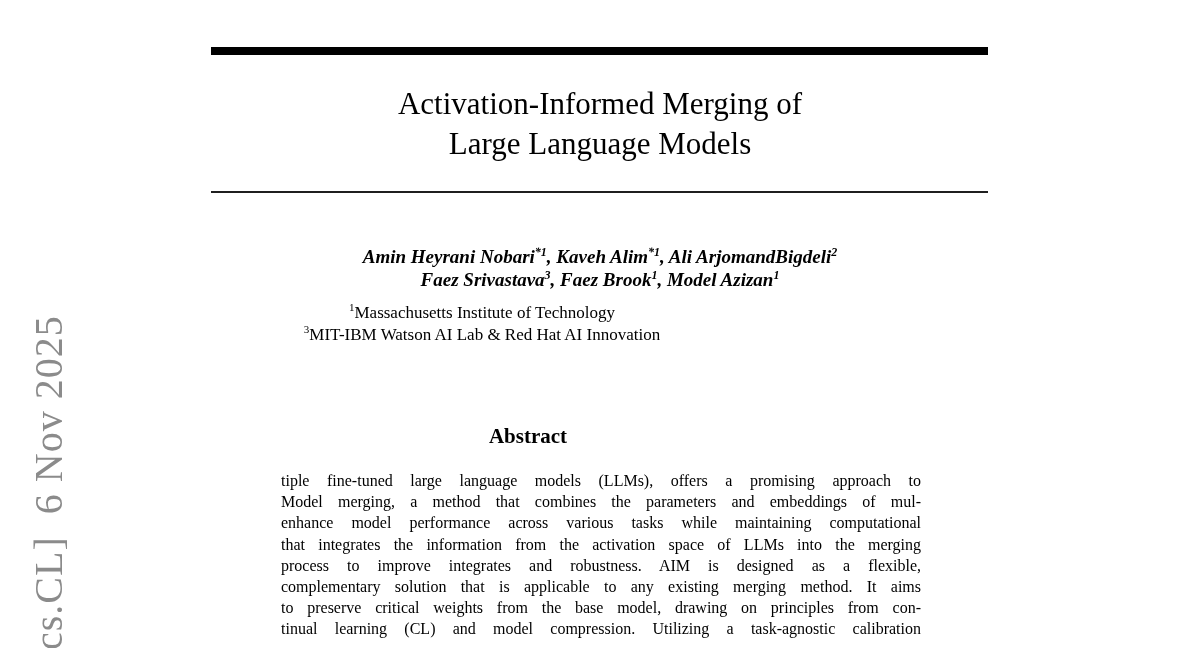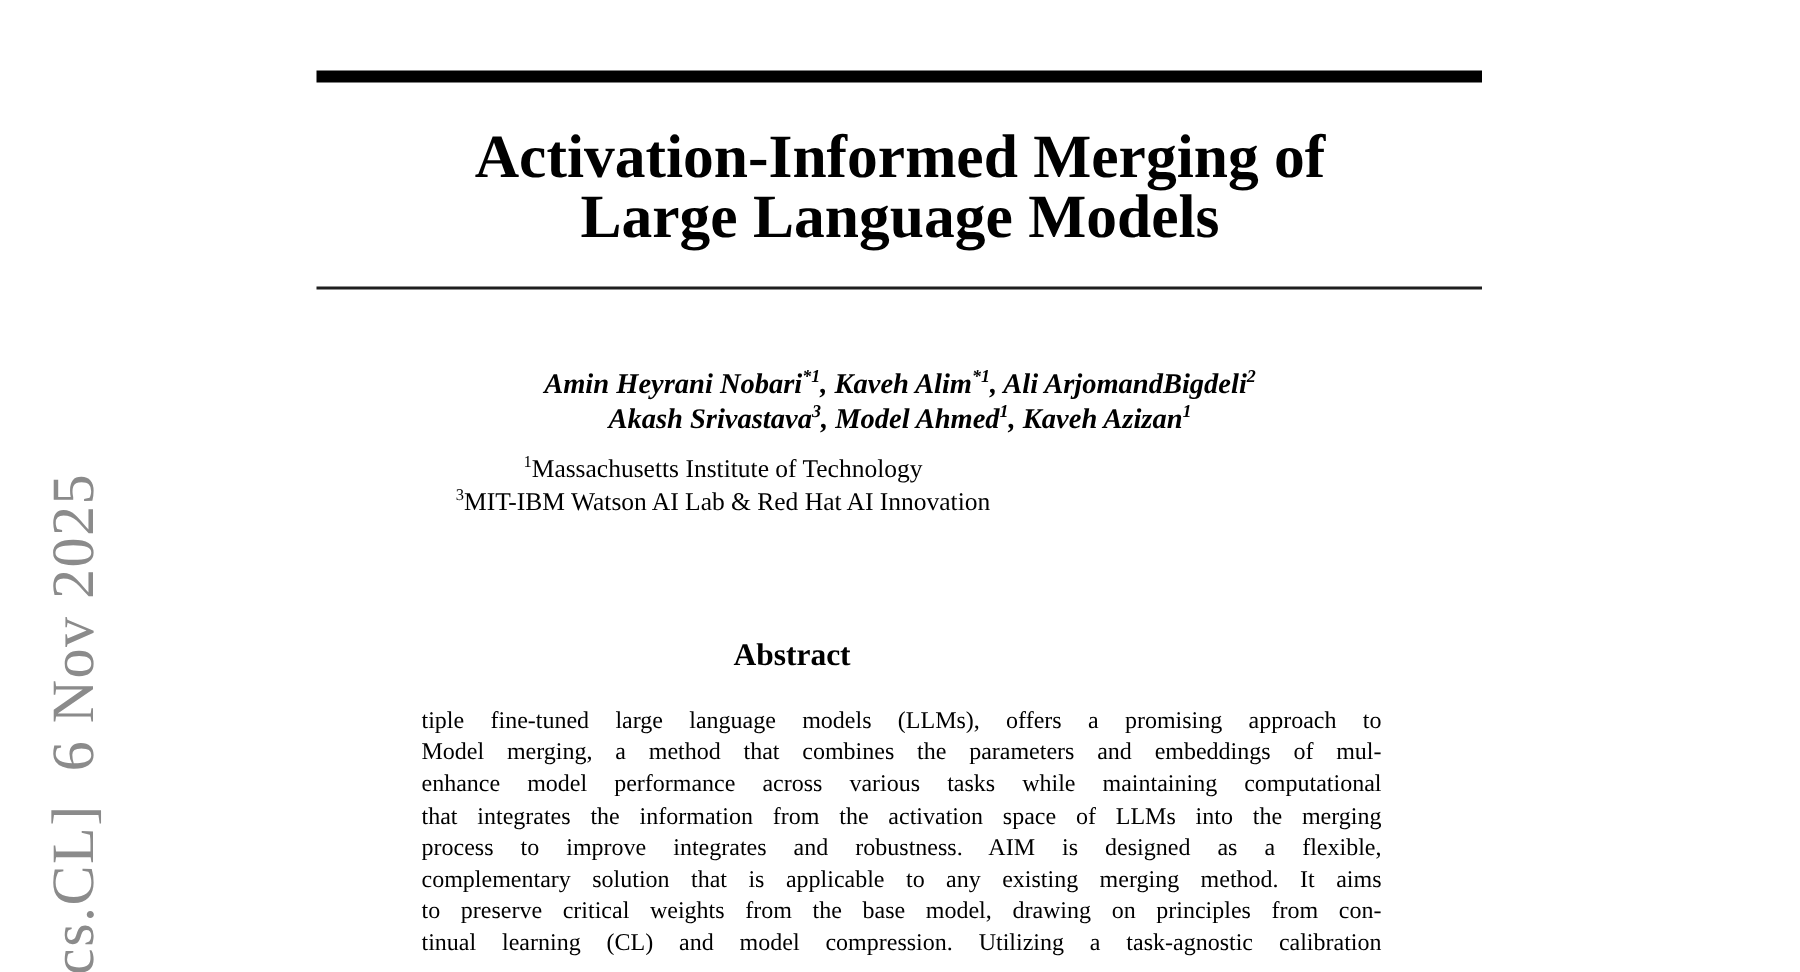--- a/index.html
+++ b/index.html
@@ -35,22 +35,22 @@
     background: #000000;
   }
 
   .paper-title {
     position: absolute;
     left: 0;
     top: 84px;
     width: 1200px;
     margin: 0;
     text-align: center;
-    font-size: 41px;
-    font-weight: bold;
+    font-size: 31px;
+    font-weight: normal;
     line-height: 40px;
   }
 
   .rule-thin {
     position: absolute;
     left: 211px;
     top: 191px;
     width: 777px;
     height: 2px;
     background: #1f1f1f;
@@ -121,21 +121,21 @@
 
 <h1 class="paper-title">
     <div>Activation-Informed Merging of</div>
     <div>Large Language Models</div>
   </h1>
 
 <div class="rule-thin"></div>
 
 <div class="authors">
   <div><span>Amin Heyrani Nobari</span><sup>*1</sup><span>, </span><span>Kaveh Alim</span><sup>*1</sup><span>, </span><span>Ali ArjomandBigdeli</span><sup>2</sup></div>
-  <div><span>Akash Srivastava</span><sup>3</sup><span>, </span><span>Model Ahmed</span><sup>1</sup><span>, </span><span>Kaveh Azizan</span><sup>1</sup></div>
+  <div><span>Faez Srivastava</span><sup>3</sup><span>, </span><span>Faez Brook</span><sup>1</sup><span>, </span><span>Model Azizan</span><sup>1</sup></div>
 </div>
 
 <div class="affils">
   <div><sup>1</sup><span>Massachusetts Institute of Technology</span></div>
   <div><sup>3</sup><span>MIT-IBM Watson AI Lab &amp; Red Hat AI Innovation</span></div>
 </div>
 
 <h2 class="abstract-heading">Abstract</h2>
 
 <div class="abstract">

